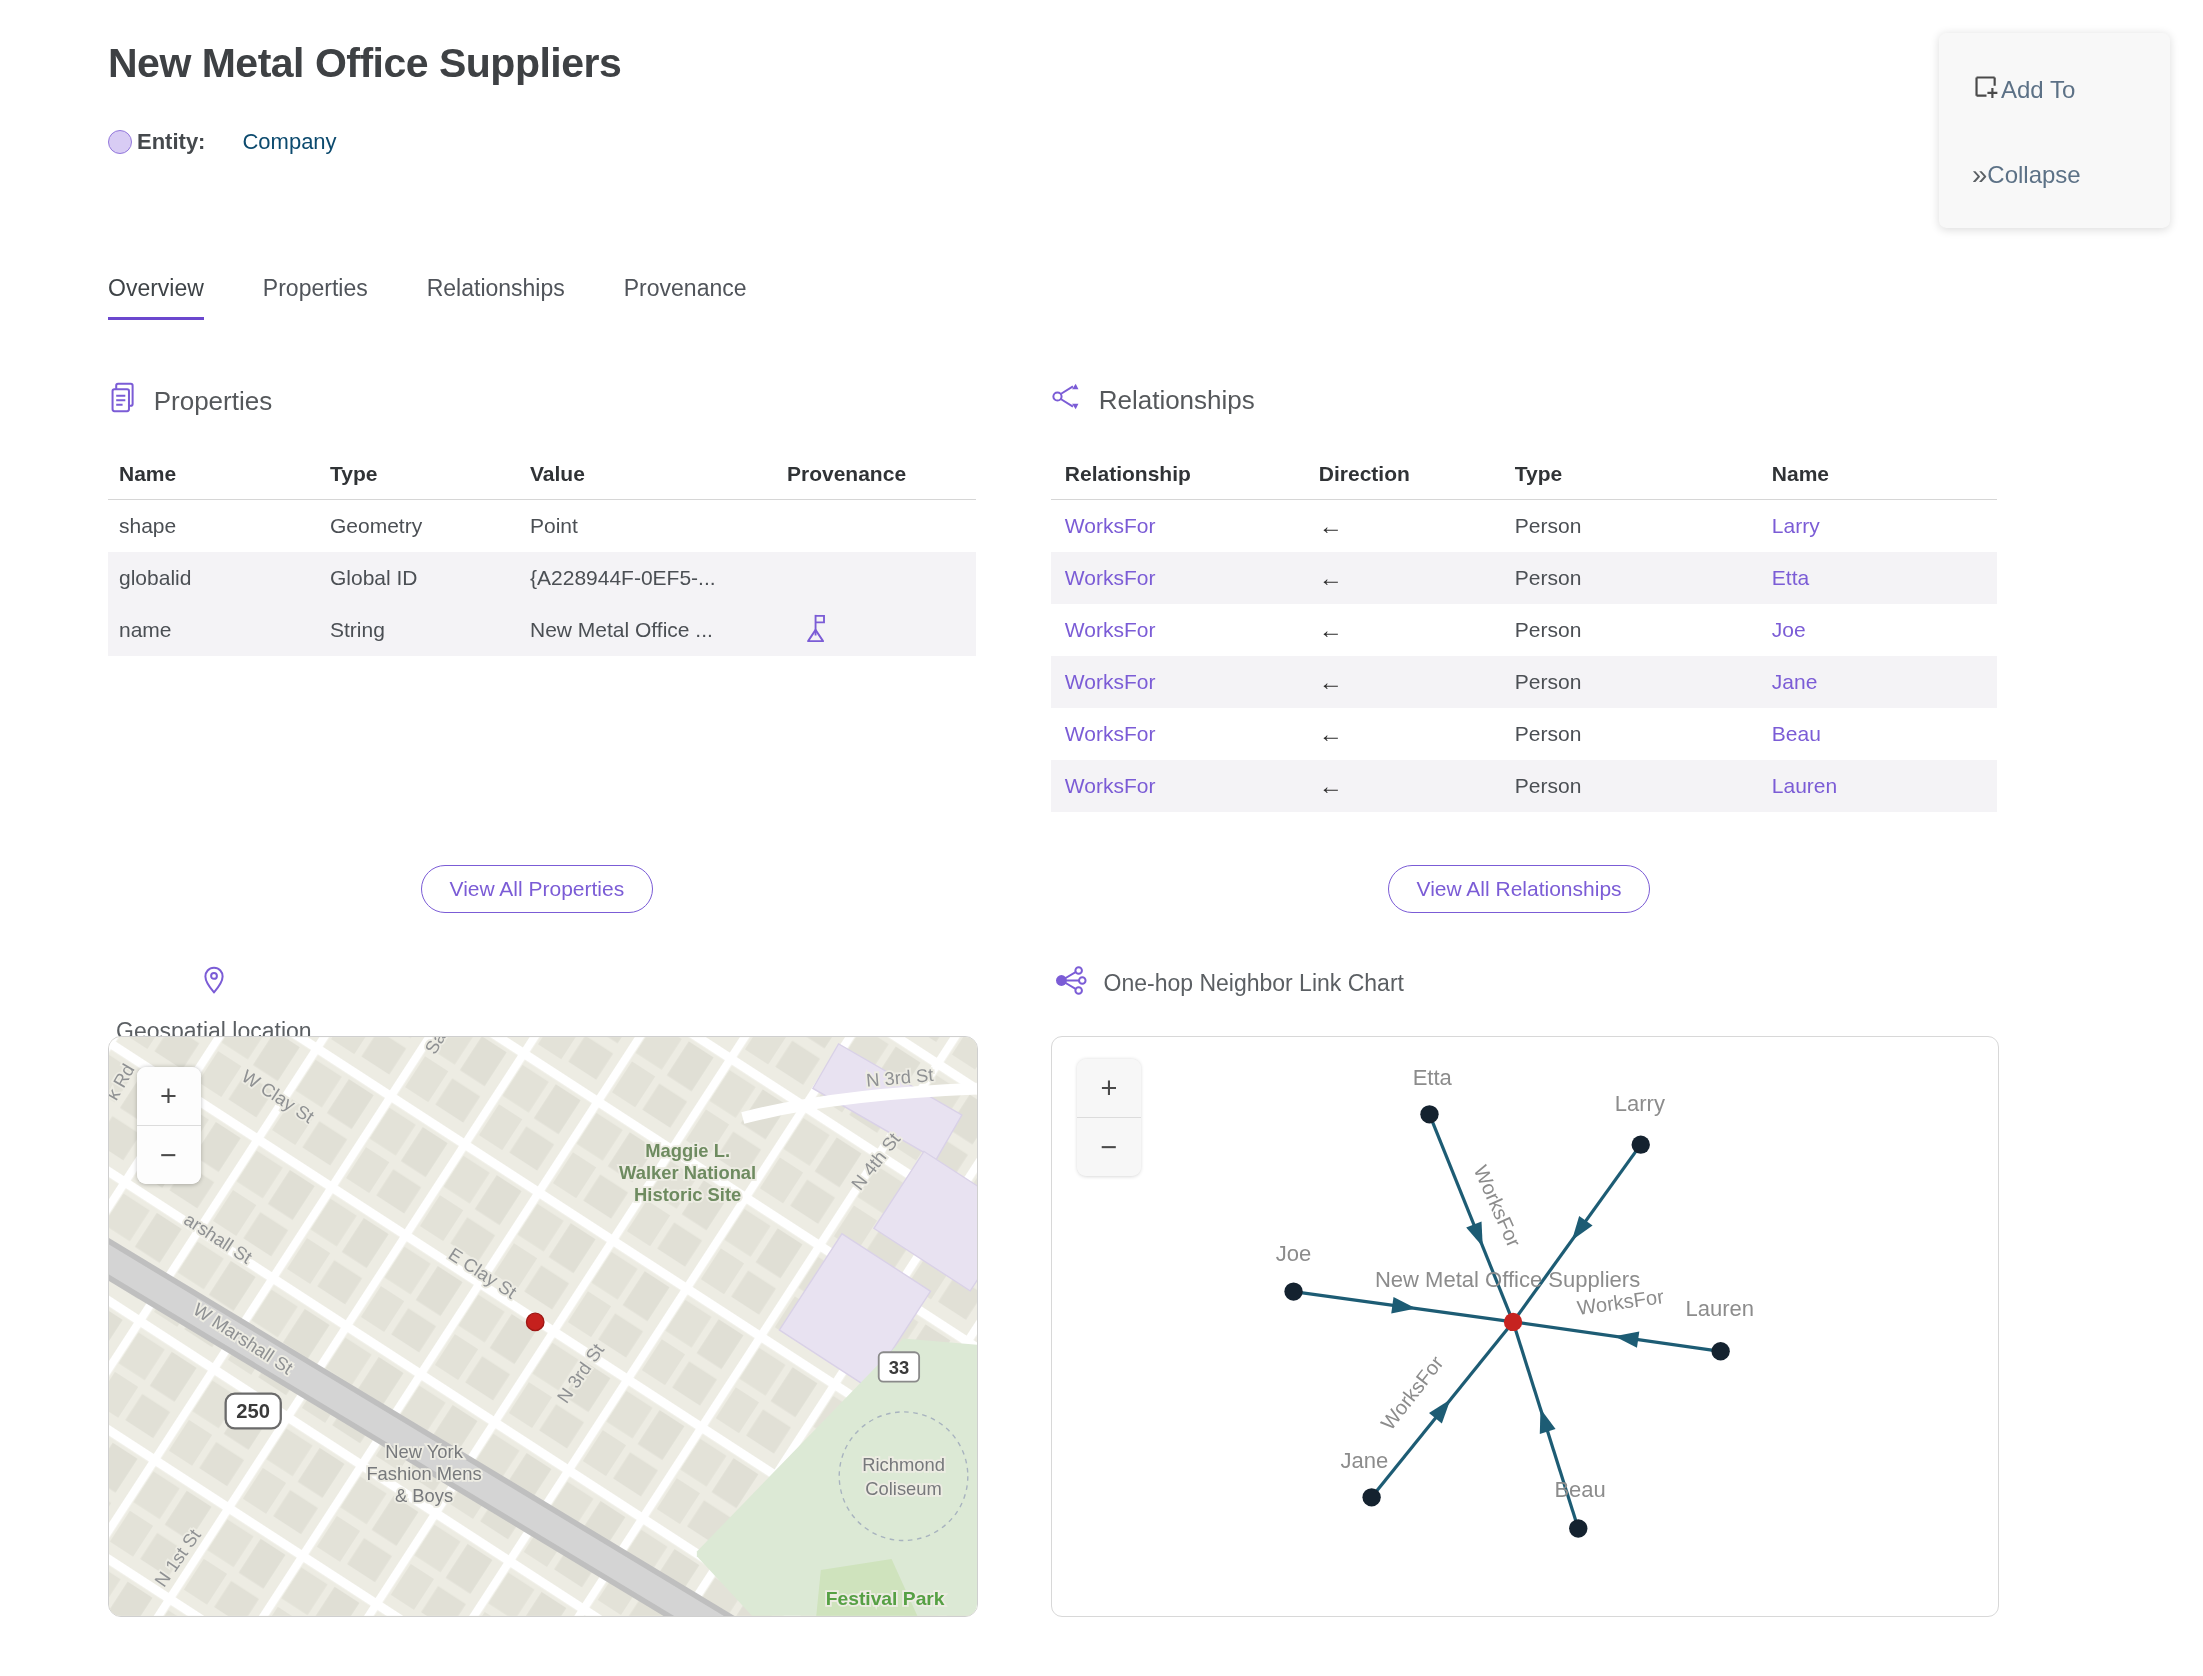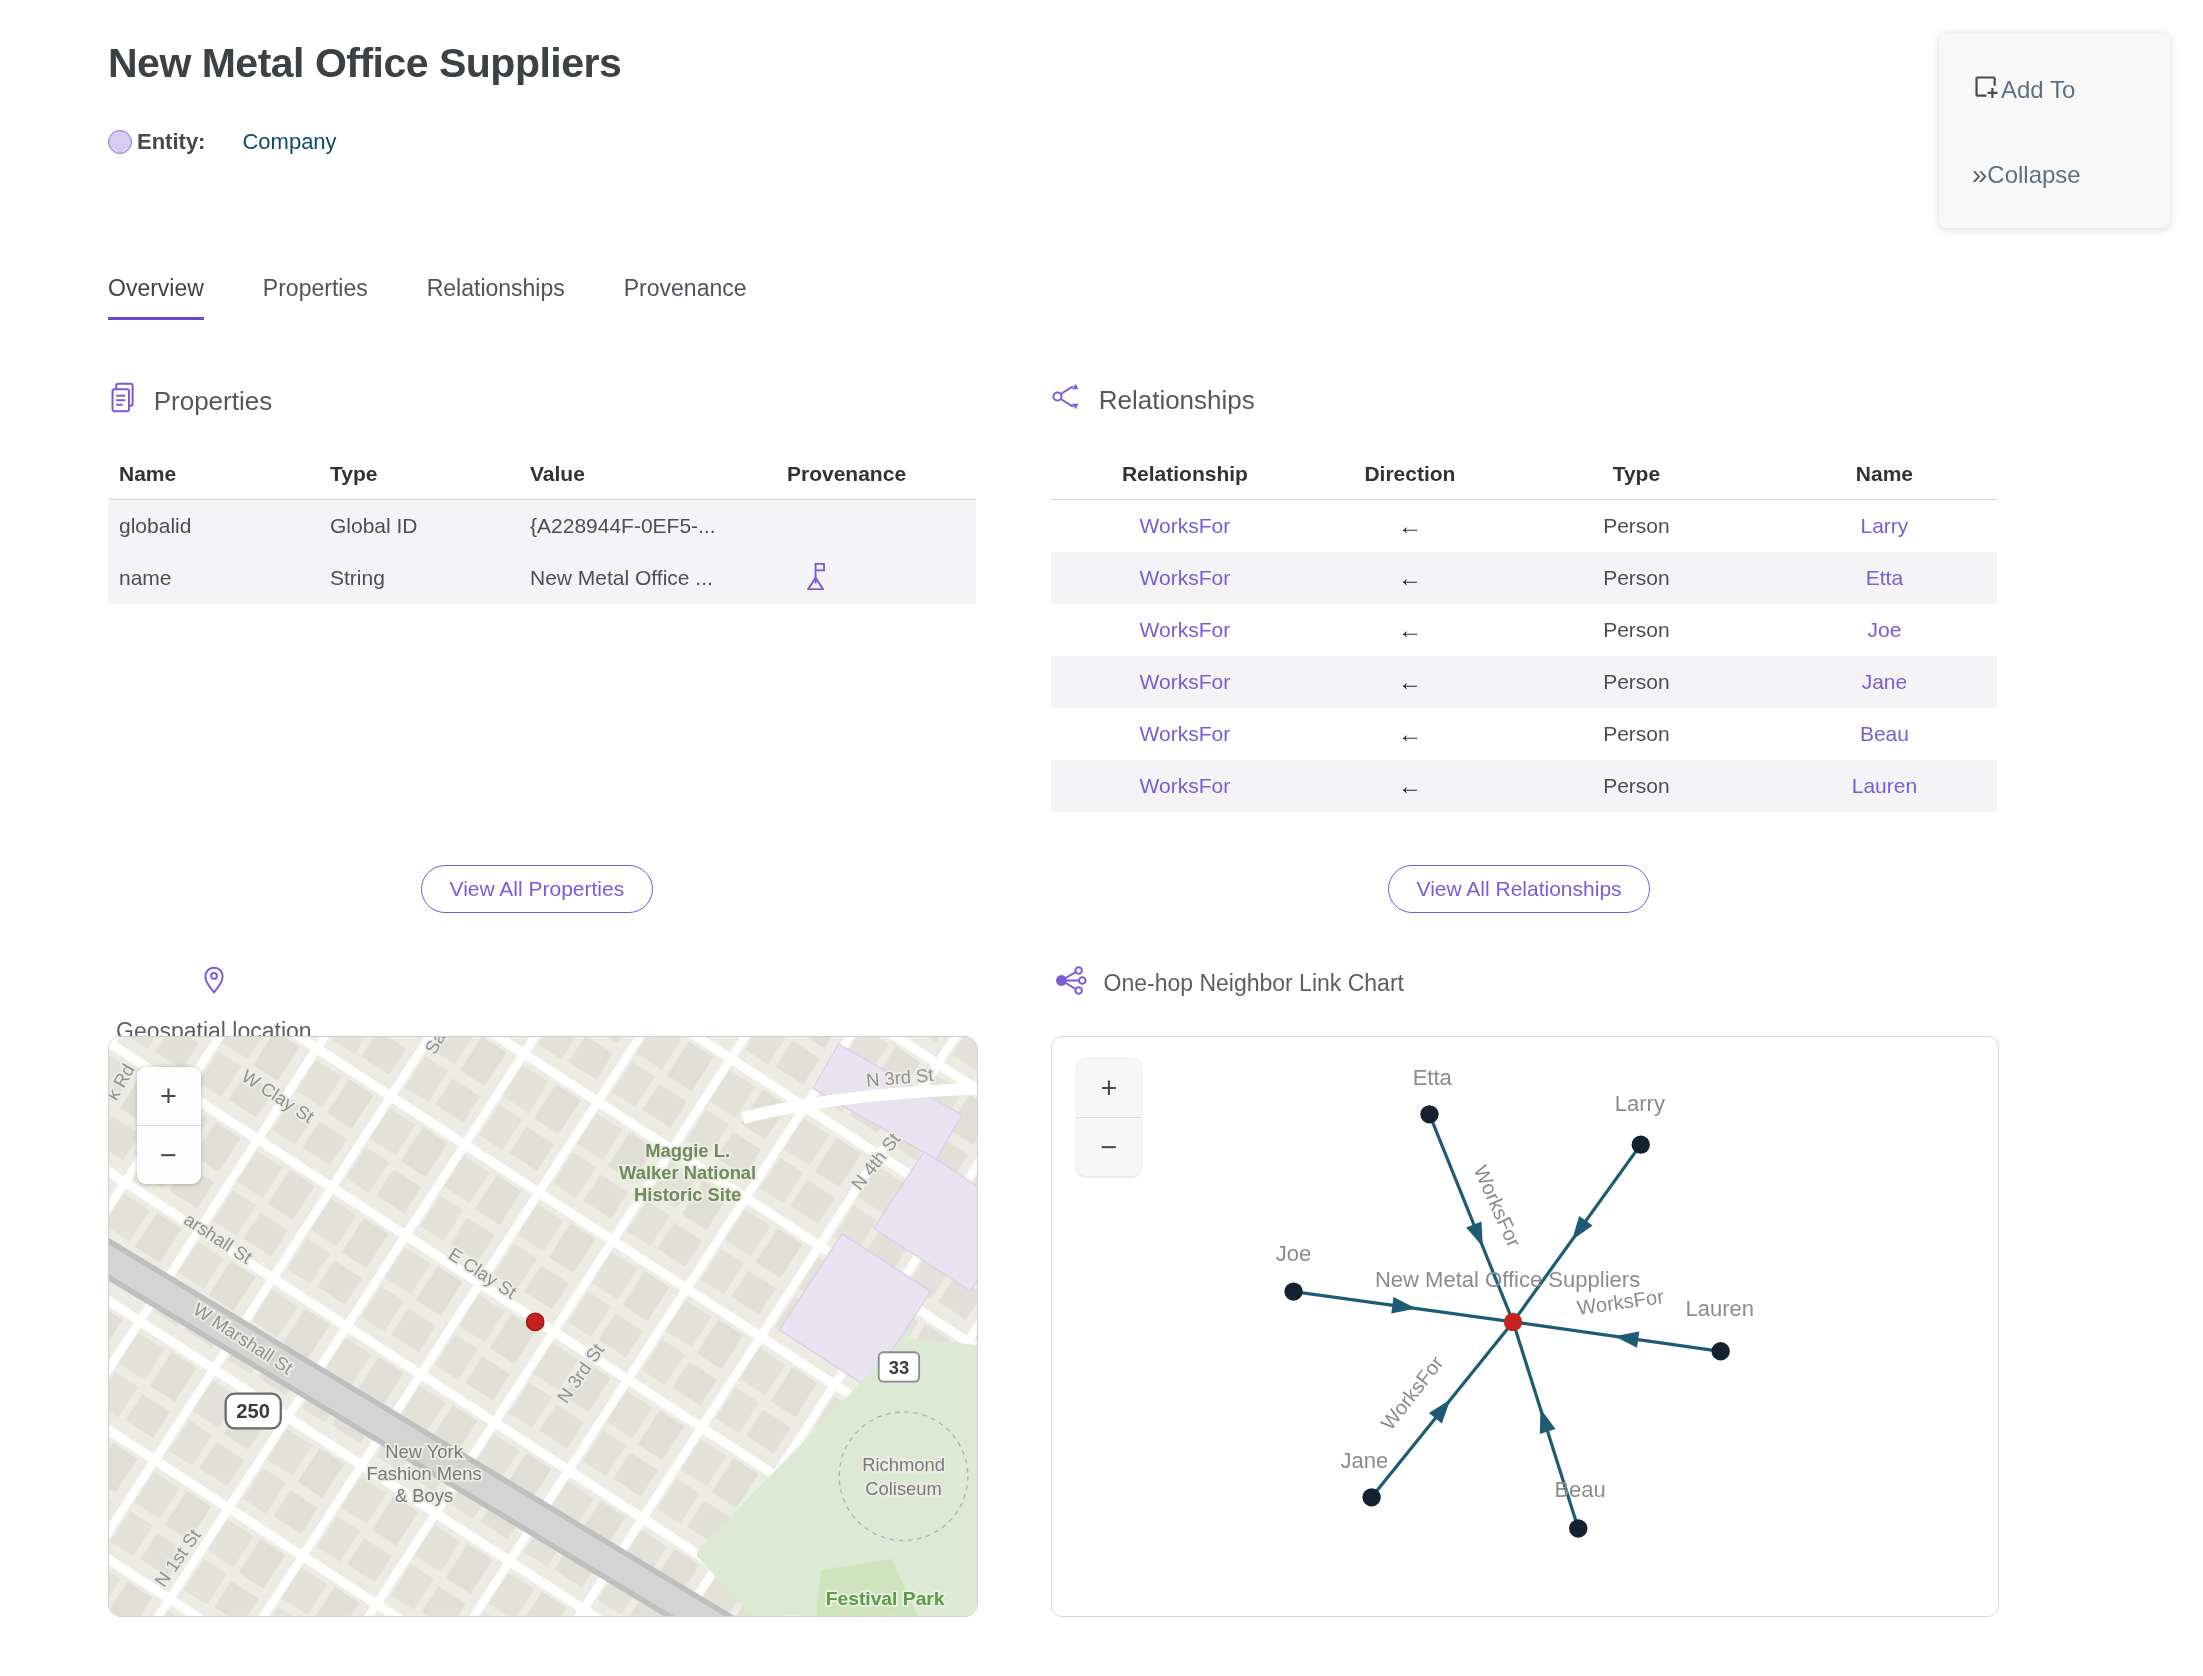--- a/index.html
+++ b/index.html
@@ -95,20 +95,26 @@
   <span>Properties</span>
 </div>
 
 <div class="abs tbl ptbl" style="left:108px;top:448px;width:868px;">
   <div class="trow thead">
     <div>Name</div>
     <div>Type</div>
     <div>Value</div>
     <div>Provenance</div>
   </div>
+  <div class="trow">
+    <div>shape</div>
+    <div>Geometry</div>
+    <div>Point</div>
+    <div></div>
+  </div>
   <div class="trow stripe">
     <div>globalid</div>
     <div>Global ID</div>
     <div>{A228944F-0EF5-...</div>
     <div></div>
   </div>
   <div class="trow stripe">
     <div>name</div>
     <div>String</div>
     <div>New Metal Office ...</div>
@@ -127,21 +133,21 @@
     <svg width="33" height="31" viewBox="0 0 36 34" fill="none" stroke="#7B5CD6" stroke-width="2.2">
       <circle cx="7" cy="17" r="4.5"></circle>
       <path d="M11 14 L24 6 M11 20 L24 28"></path>
       <polygon points="27,3 30,9 23,9" fill="#7B5CD6" stroke="none"></polygon>
       <polygon points="27,31 30,25 23,25" fill="#7B5CD6" stroke="none"></polygon>
     </svg>
   </span>
   <span>Relationships</span>
 </div>
 
-<div class="abs tbl rtbl" style="left:1051px;top:448px;width:946px;text-align:center;">
+<div class="abs tbl rtbl" style="left:1051px;top:448px;width:946px;">
   <div class="trow thead">
     <div>Relationship</div>
     <div>Direction</div>
     <div>Type</div>
     <div>Name</div>
   </div>
   <div class="trow">
     <div class="lnk">WorksFor</div>
     <div class="dirarrow">←</div>
     <div>Person</div>

